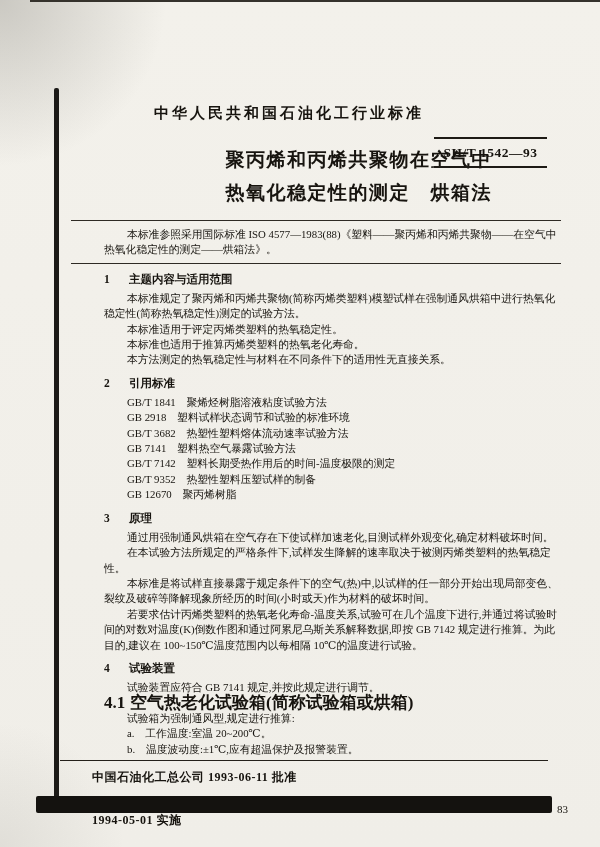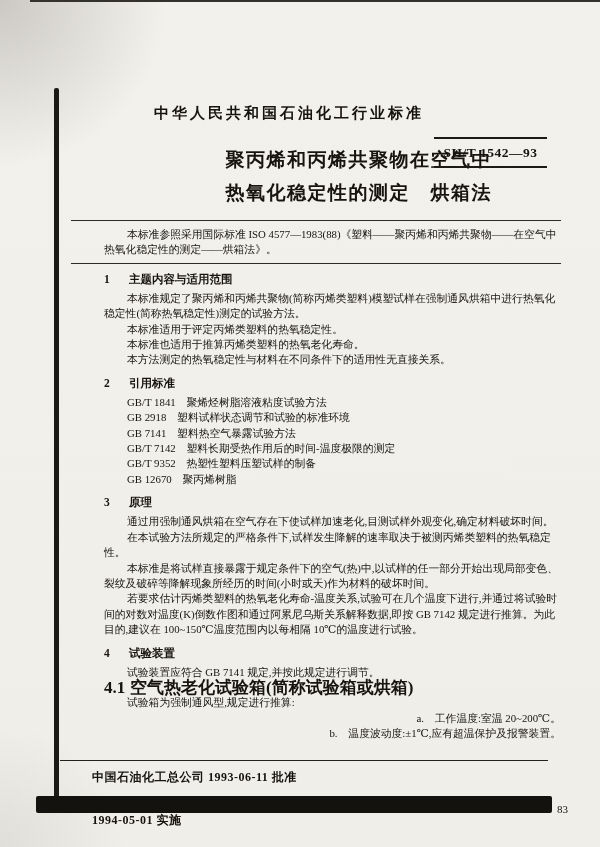--- a/index.html
+++ b/index.html
@@ -42,21 +42,21 @@
   .content { position:absolute; left:104px; top:220px; width:457px; font-size:10.8px; line-height:15.4px; }
   .rule { border-top:1.5px solid #2e2a24; margin-left:-33px; width:490px; }
   .rule-top { margin-bottom:6px; }
   .rule-mid { margin-top:5px; }
   .para { text-indent:23px; }
   .sec-h { font-size:11.5px; font-weight:bold; line-height:15px; margin:8px 0 4px; }
   .sec-num { display:inline-block; min-width:25px; }
   .ref { padding-left:23px; white-space:nowrap; }
   .sub-h { font-weight:bold; font-size:17px; line-height:15.4px; }
   .sub-num { min-width:26px; }
-  .list-item { padding-left:23px;text-align:right; }
+  .list-item { padding-left:23px; }
 
   
   .footer {
     position:absolute; left:60px; right:52px; top:760px;
     border-top:1.5px solid #24201a; padding-top:8px;
     display:flex; justify-content:space-between; align-items:baseline;
     font-size:12px; font-weight:bold;flex-direction:column;
   }
   .footer .approval { margin-left:32px; letter-spacing:0.5px; }
   .footer .impl { letter-spacing:0.5px;margin-top:26px; }
@@ -86,20 +86,21 @@
     <h2 class="sec-h"><span class="sec-num">1</span><span>主题内容与适用范围</span></h2>
     <p class="para">本标准规定了聚丙烯和丙烯共聚物(简称丙烯类塑料)模塑试样在强制通风烘箱中进行热氧化稳定性(简称热氧稳定性)测定的试验方法。</p>
     <p class="para">本标准适用于评定丙烯类塑料的热氧稳定性。</p>
     <p class="para">本标准也适用于推算丙烯类塑料的热氧老化寿命。</p>
     <p class="para">本方法测定的热氧稳定性与材料在不同条件下的适用性无直接关系。</p>
 
     <h2 class="sec-h"><span class="sec-num">2</span><span>引用标准</span></h2>
     <div>
       <div class="ref">GB/T 1841　聚烯烃树脂溶液粘度试验方法</div>
       <div class="ref">GB 2918　塑料试样状态调节和试验的标准环境</div>
+      <div class="ref">GB/T 3682　热塑性塑料熔体流动速率试验方法</div>
       <div class="ref">GB 7141　塑料热空气暴露试验方法</div>
       <div class="ref">GB/T 7142　塑料长期受热作用后的时间-温度极限的测定</div>
       <div class="ref">GB/T 9352　热塑性塑料压塑试样的制备</div>
       <div class="ref">GB 12670　聚丙烯树脂</div>
     </div>
 
     <h2 class="sec-h"><span class="sec-num">3</span><span>原理</span></h2>
     <p class="para">通过用强制通风烘箱在空气存在下使试样加速老化,目测试样外观变化,确定材料破坏时间。</p>
     <p class="para">在本试验方法所规定的严格条件下,试样发生降解的速率取决于被测丙烯类塑料的热氧稳定性。</p>
     <p class="para">本标准是将试样直接暴露于规定条件下的空气(热)中,以试样的任一部分开始出现局部变色、裂纹及破碎等降解现象所经历的时间(小时或天)作为材料的破坏时间。</p>

